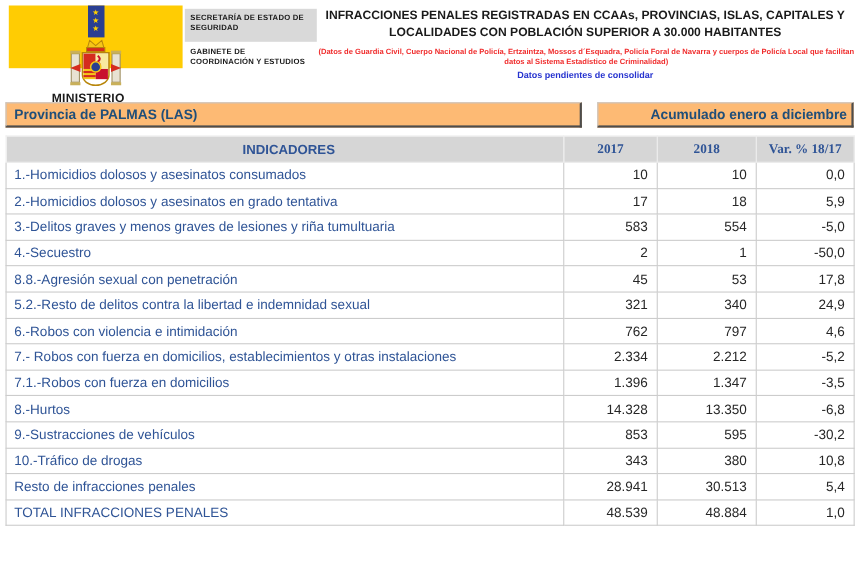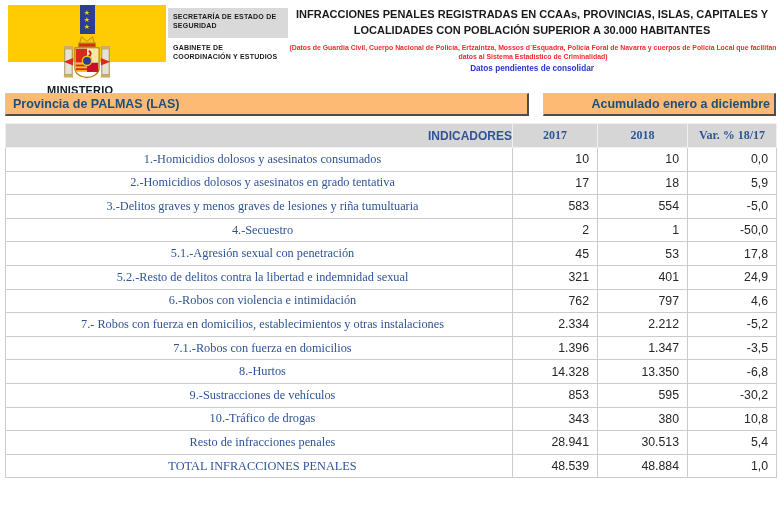--- a/index.html
+++ b/index.html
@@ -40,25 +40,25 @@
          font-size:12.5px; font-weight:bold; color:#1F4E79; line-height:20px; cursor:pointer; }
   .bar-province { left:5px; width:524px; padding-left:7px; text-align:left; }
   .bar-period   { left:543px; width:233px; padding-right:4px; text-align:right; }
 
   
   table.indicators { position:absolute; left:5px; top:123px; width:771px;
                      border-collapse:collapse; table-layout:fixed;
                      border:1px solid #A6A6A6; }
   table.indicators th { background:#D6D6D6; color:#2F5496; font-weight:bold; font-size:12px;
                         height:24px; border:1px solid #EFEFEF; }
-  th.h-label { text-align:right; padding-left:7px; }
+  th.h-label { text-align:center; padding-left:7px; }
   th.h-num   { text-align:center;font-family:Liberation Serif, serif; }
   table.indicators td { height:23.6px; font-size:12.3px; border:1px solid #CCCCCC;
                         white-space:nowrap; overflow:hidden; }
-  td.c-label { color:#2F5496; text-align:center; padding-left:7px;font-family:Liberation Serif, serif; }
+  td.c-label { color:#2F5496; text-align:left; padding-left:7px; }
   td.c-num   { color:#262626; text-align:right; padding-right:8px; }
 </style>
 </head>
 <body>
 
 <div class="page">
 
   <div class="logo">
     <div class="eu-band">
       <span>★</span>
@@ -143,29 +143,29 @@
           <td class="c-num">554</td>
           <td class="c-num">-5,0</td>
         </tr>
         <tr>
           <td class="c-label">4.-Secuestro</td>
           <td class="c-num">2</td>
           <td class="c-num">1</td>
           <td class="c-num">-50,0</td>
         </tr>
         <tr>
-          <td class="c-label">5.1.-Agresión sexual con penetración</td>
+          <td class="c-label">8.8.-Agresión sexual con penetración</td>
           <td class="c-num">45</td>
           <td class="c-num">53</td>
           <td class="c-num">17,8</td>
         </tr>
         <tr>
           <td class="c-label">5.2.-Resto de delitos contra la libertad e indemnidad sexual</td>
           <td class="c-num">321</td>
-          <td class="c-num">401</td>
+          <td class="c-num">340</td>
           <td class="c-num">24,9</td>
         </tr>
         <tr>
           <td class="c-label">6.-Robos con violencia e intimidación</td>
           <td class="c-num">762</td>
           <td class="c-num">797</td>
           <td class="c-num">4,6</td>
         </tr>
         <tr>
           <td class="c-label">7.- Robos con fuerza en domicilios, establecimientos y otras instalaciones</td>

